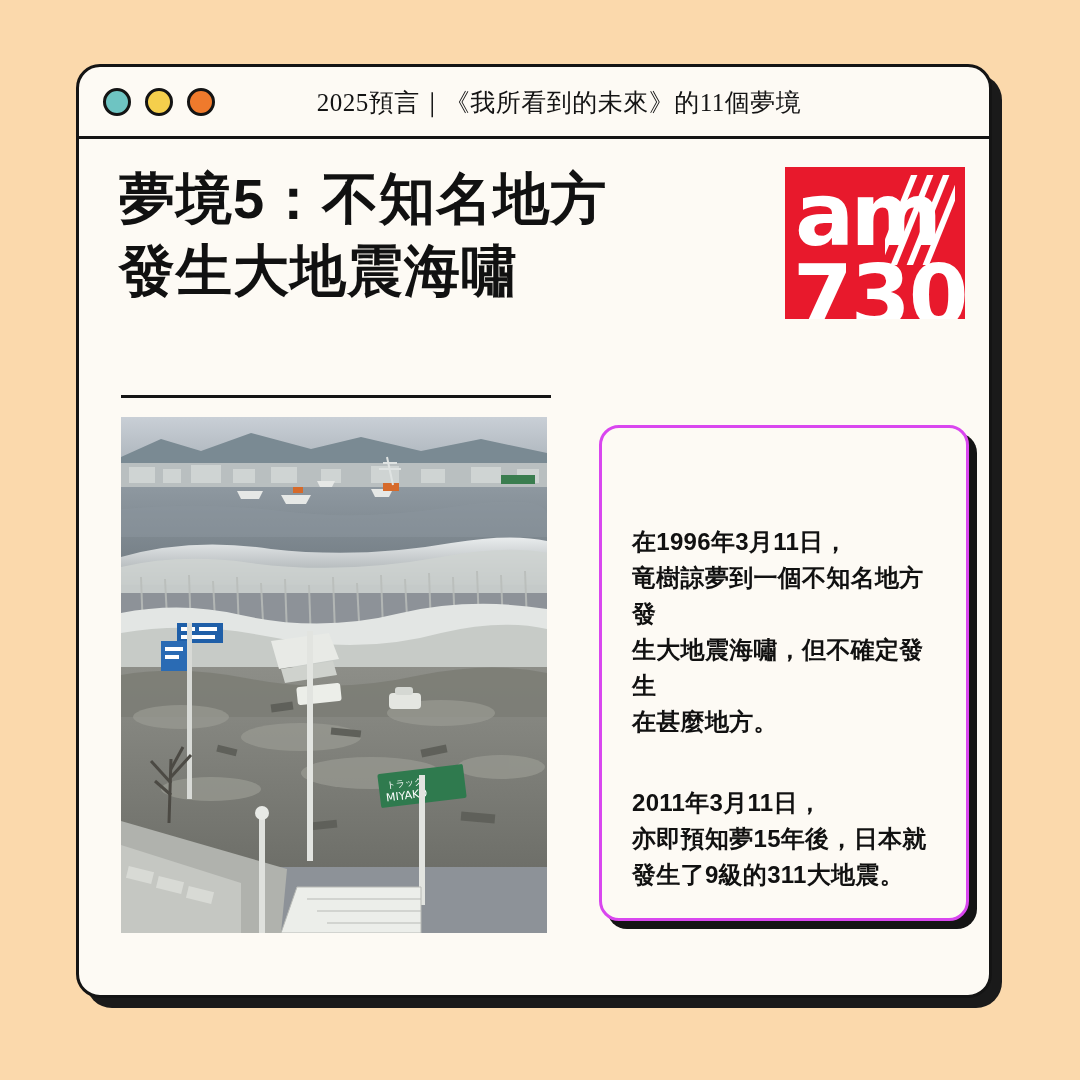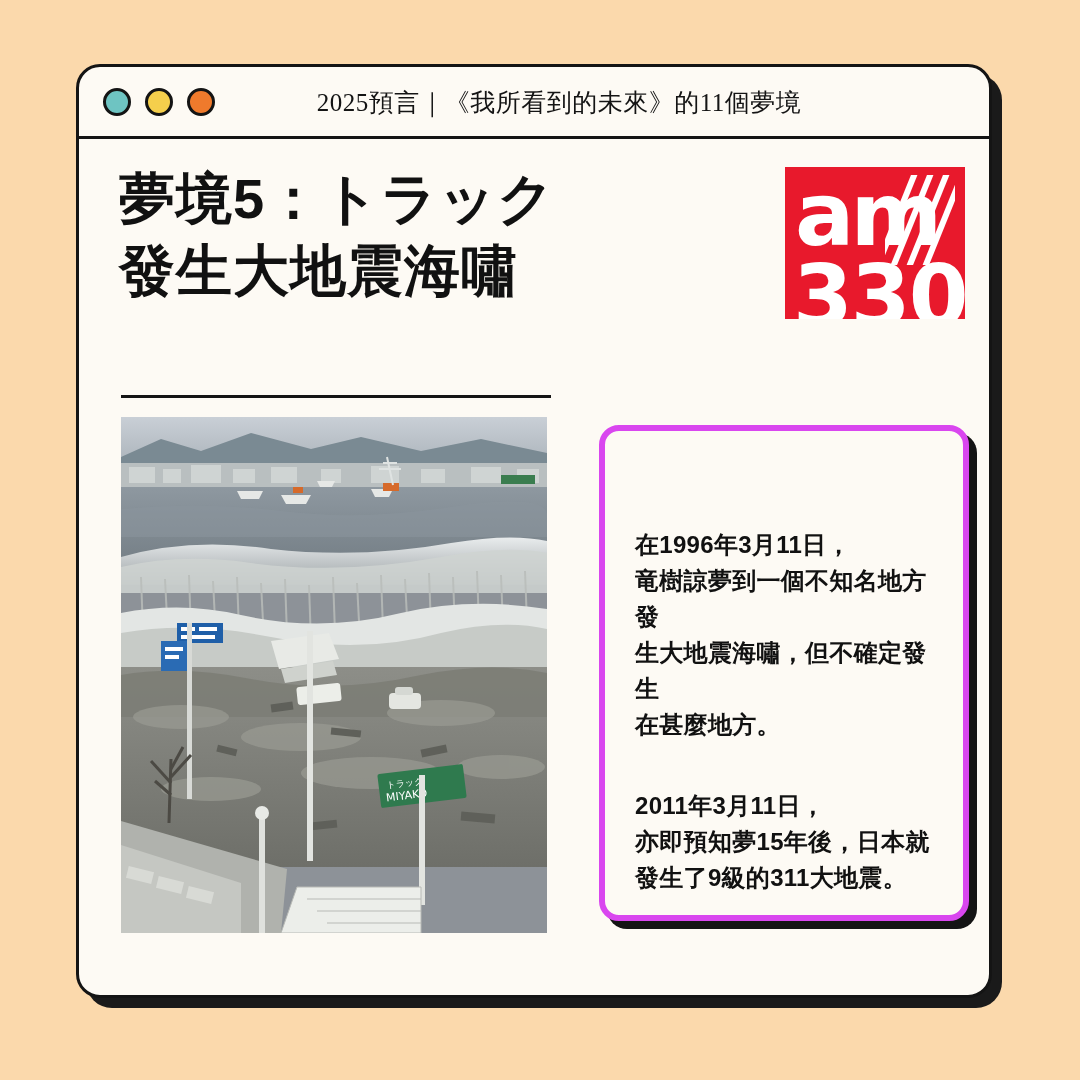--- a/index.html
+++ b/index.html
@@ -167,21 +167,21 @@
     background: #141414;
     border-radius: 20px;
   }
   #textbox {
     position: absolute;
     left: 520px;
     top: 358px;
     width: 370px;
     height: 496px;
     background: #fdfaf4;
-    border: 6px solid #d946ef;
+    border: 3px solid #d946ef;
     border-radius: 20px;
     box-sizing: border-box;
     padding: 96px 26px 20px 30px;
   }
   .para {
     font-size: 24px;
     font-weight: bold;
     line-height: 1.5;
     color: #111;
     letter-spacing: 0.3px;
@@ -198,32 +198,32 @@
 
   <div id="titlebar">
     <div class="dots">
       <span class="dot" style="background:#6ec4c2"></span>
       <span class="dot" style="background:#f5cf4c"></span>
       <span class="dot" style="background:#ef7a2c"></span>
     </div>
     <div id="titlebar-title">2025預言｜《我所看到的未來》的11個夢境</div>
   </div>
 
-  <div id="headline" style="white-space:pre-line">夢境5：トラック
+  <div id="headline" style="white-space:pre-line">夢境5：不知名地方
 發生大地震海嘯</div>
 
   <div id="logo">
     <div class="slashes">
       <i style="left:6px"></i>
       <i style="left:22px"></i>
       <i style="left:38px"></i>
       <i style="left:54px"></i>
     </div>
     <div class="am">am</div>
-    <div class="seventhirty">330</div>
+    <div class="seventhirty">730</div>
   </div>
 
   <div id="photo-rule"></div>
 
   <div id="photo">
     <svg width="426" height="516" viewBox="0 0 426 516" xmlns="http://www.w3.org/2000/svg">
       <defs>
         <linearGradient id="sky" x1="0" y1="0" x2="0" y2="1">
           <stop offset="0" stop-color="#c9cfd6"></stop>
           <stop offset="1" stop-color="#aeb6bd"></stop>

